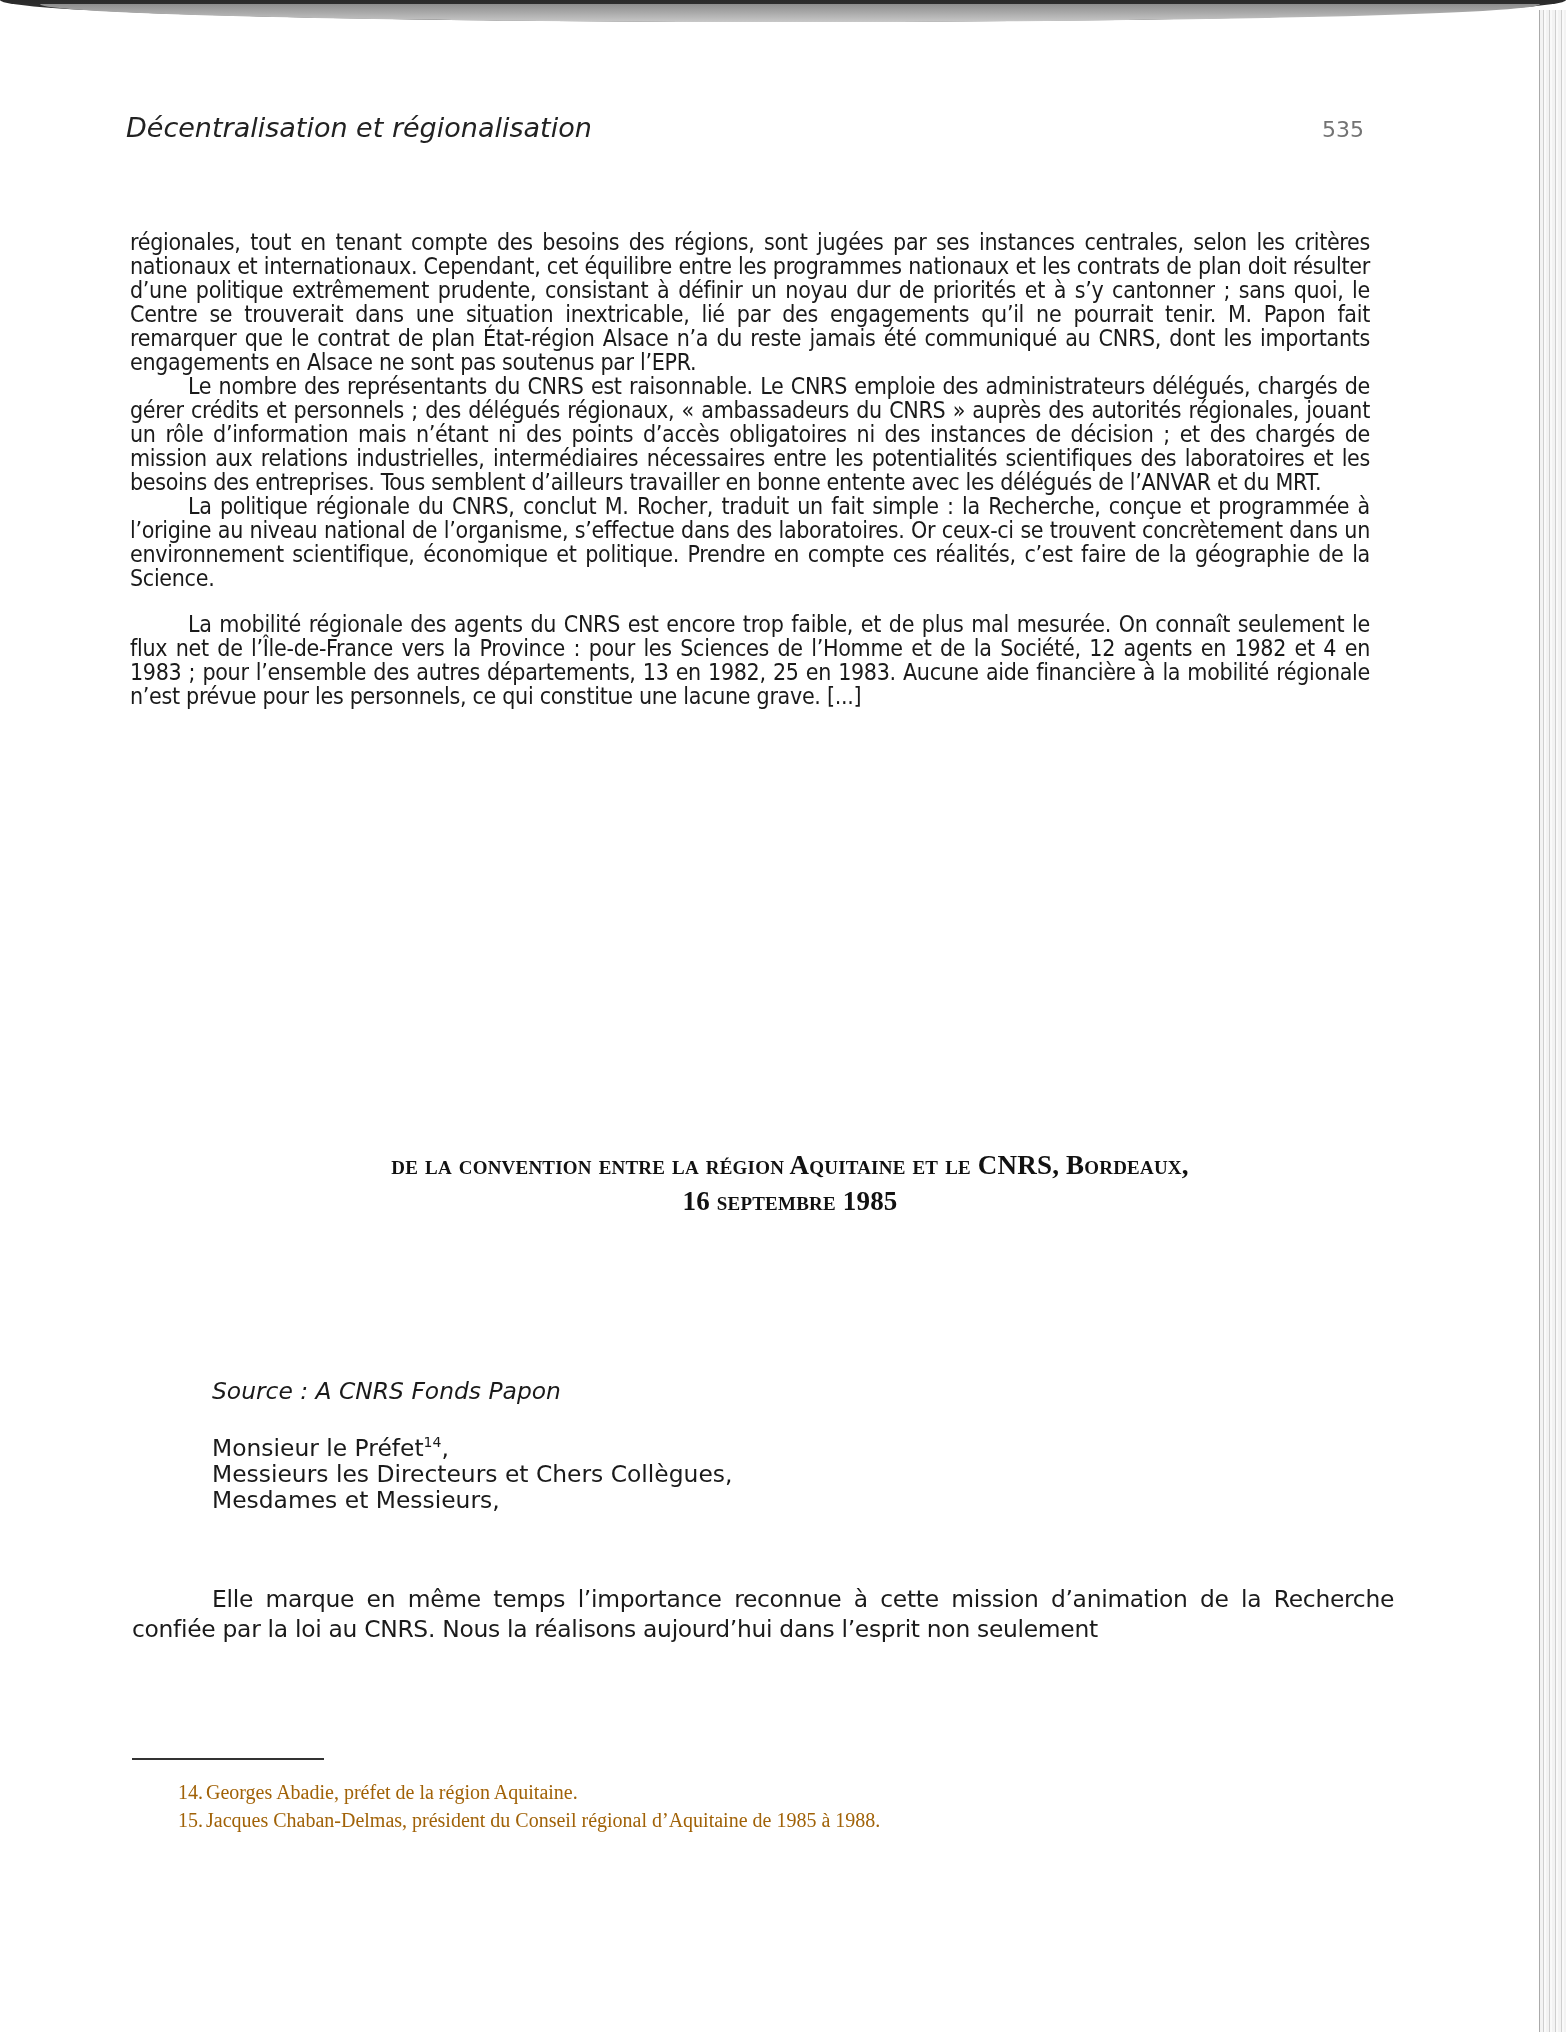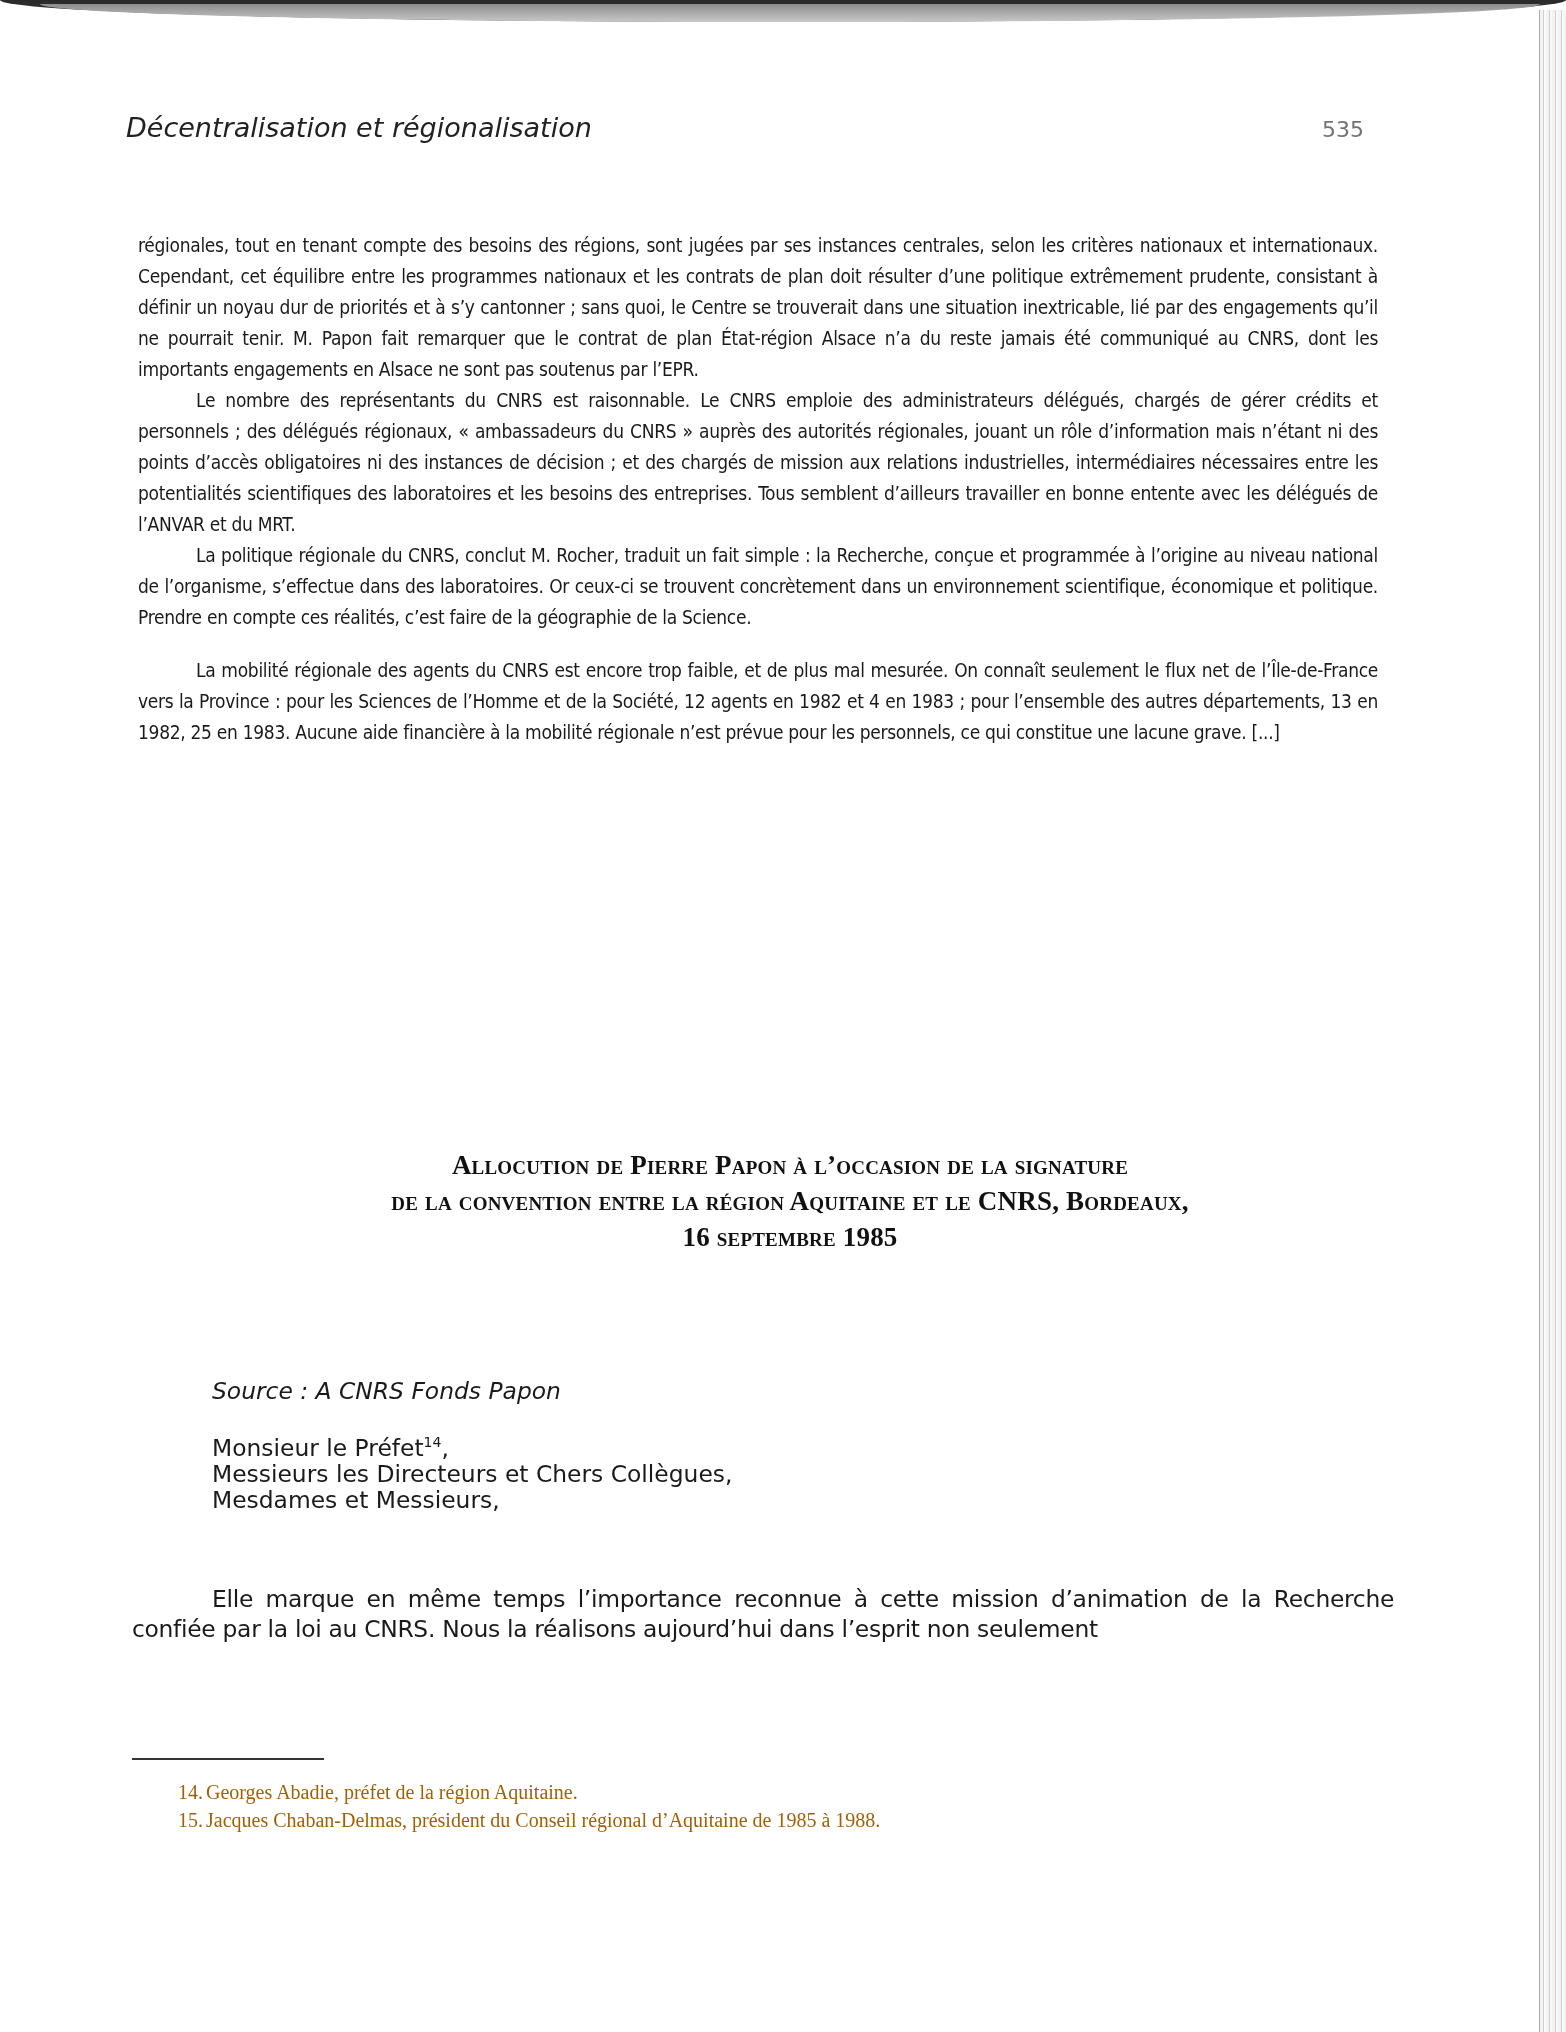--- a/index.html
+++ b/index.html
@@ -30,22 +30,22 @@
     .running-head {
       position: absolute; left: 126px; top: 90px; width: 1238px;
       display: flex; justify-content: space-between; align-items: baseline;
     }
     .running-title {
       font-style: italic; font-size: 27px; color: #222;
       font-family: "DejaVu Sans", sans-serif;
     }
     .page-number { font-size: 22px; color: #737373; }
     .body-block {
-      position: absolute; left: 138px; width: 1240px;
-      font-size: 19px; line-height: 31px; text-align: justify;
+      position: absolute; left: 130px; width: 1240px;
+      font-size: 23px; line-height: 24px; text-align: justify;
       font-family: "DejaVu Sans Condensed", "DejaVu Sans", sans-serif;
       letter-spacing: -0.3px;
     }
     .body-block p { margin: 0; }
     .body-block p.indent { text-indent: 58px; }
     .gap { height: 22px; }
     .doc-heading {
       position: absolute; left: 200px; top: 1125px; width: 1180px; text-align: center;
       font-family: "Liberation Serif", serif; color: #111;
     }
@@ -94,21 +94,20 @@
 
   <div class="body-block" style="top:208px;">
     <p>régionales, tout en tenant compte des besoins des régions, sont jugées par ses instances centrales, selon les critères nationaux et internationaux. Cependant, cet équilibre entre les programmes nationaux et les contrats de plan doit résulter d’une politique extrêmement prudente, consistant à définir un noyau dur de priorités et à s’y cantonner ; sans quoi, le Centre se trouverait dans une situation inextricable, lié par des engagements qu’il ne pourrait tenir. M. Papon fait remarquer que le contrat de plan État-région Alsace n’a du reste jamais été communiqué au CNRS, dont les importants engagements en Alsace ne sont pas soutenus par l’EPR.</p>
     <p class="indent">Le nombre des représentants du CNRS est raisonnable. Le CNRS emploie des administrateurs délégués, chargés de gérer crédits et personnels ; des délégués régionaux, « ambassadeurs du CNRS » auprès des autorités régionales, jouant un rôle d’information mais n’étant ni des points d’accès obligatoires ni des instances de décision ; et des chargés de mission aux relations industrielles, intermédiaires nécessaires entre les potentialités scientifiques des laboratoires et les besoins des entreprises. Tous semblent d’ailleurs travailler en bonne entente avec les délégués de l’ANVAR et du MRT.</p>
     <p class="indent">La politique régionale du CNRS, conclut M. Rocher, traduit un fait simple : la Recherche, conçue et programmée à l’origine au niveau national de l’organisme, s’effectue dans des laboratoires. Or ceux-ci se trouvent concrètement dans un environnement scientifique, économique et politique. Prendre en compte ces réalités, c’est faire de la géographie de la Science.</p>
     <div class="gap"></div>
     <p class="indent">La mobilité régionale des agents du CNRS est encore trop faible, et de plus mal mesurée. On connaît seulement le flux net de l’Île-de-France vers la Province : pour les Sciences de l’Homme et de la Société, 12 agents en 1982 et 4 en 1983 ; pour l’ensemble des autres départements, 13 en 1982, 25 en 1983. Aucune aide financière à la mobilité régionale n’est prévue pour les personnels, ce qui constitue une lacune grave. [...]</p>
   </div>
 
   <div class="doc-heading">
-    <div class="doc-title">Allocution de Pierre Papon à l’occasion de la signature</div>
     <div class="doc-title">de la convention entre la région Aquitaine et le CNRS, Bordeaux,</div>
     <div class="doc-title">16 septembre 1985</div>
   </div>
 
   <div class="source">Source : A CNRS Fonds Papon</div>
 
   <div class="salutation">
     <div><span>Monsieur le Préfet</span><sup>14</sup><span>,</span></div>
     <div><span>Messieurs les Directeurs et Chers Collègues,</span></div>
     <div><span>Mesdames et Messieurs,</span></div>

